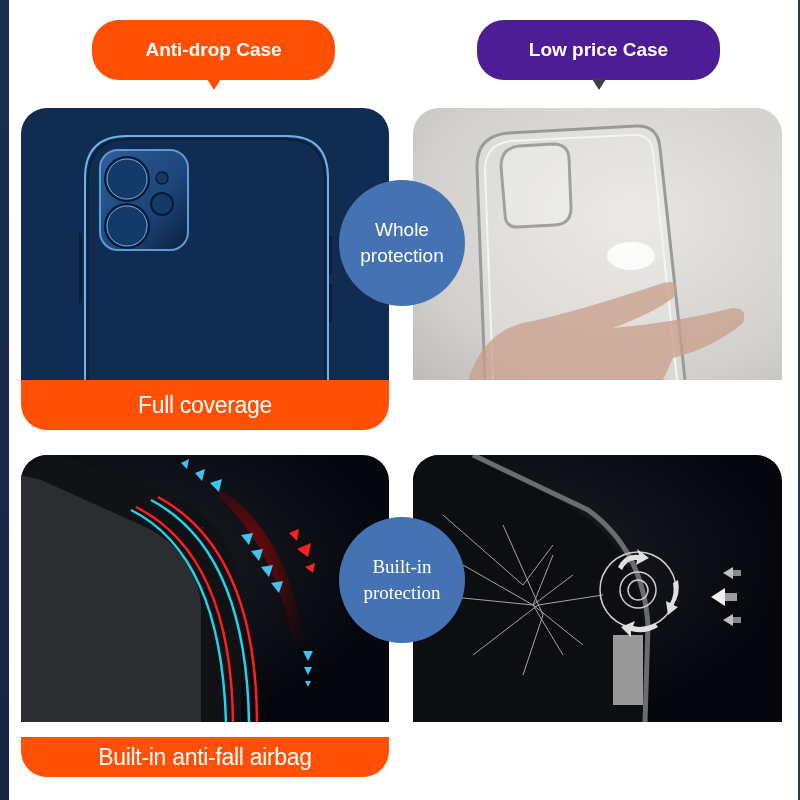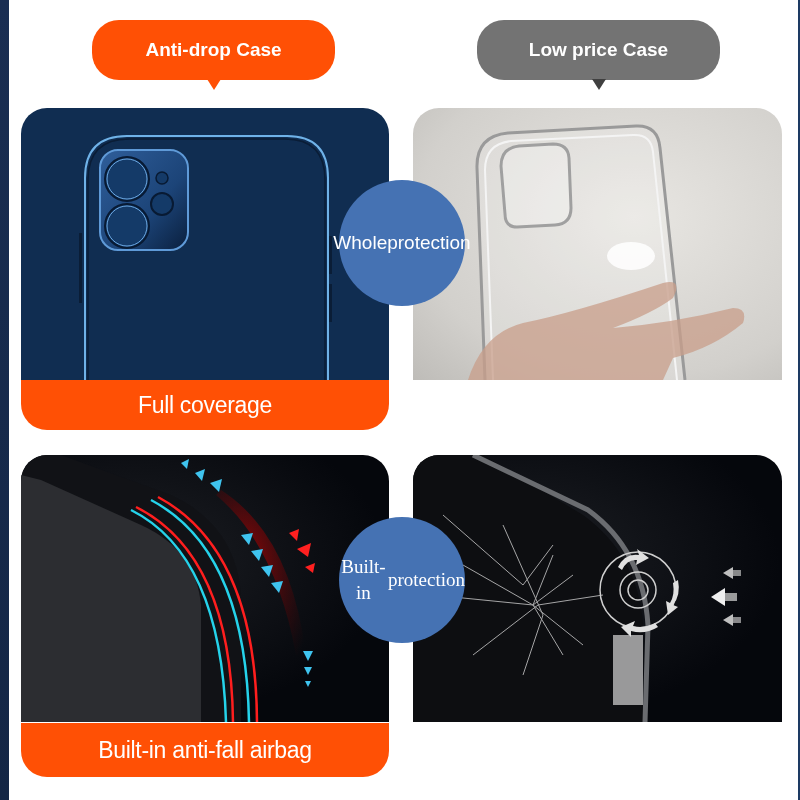--- a/index.html
+++ b/index.html
@@ -13,21 +13,21 @@
       position: absolute; top: 20px; height: 60px; border-radius: 27px;
       color: #fff; font-weight: bold; font-size: 19px;
       display: flex; align-items: center; justify-content: center;
     }
     .header-pill::after {
       content: ""; position: absolute; bottom: -10px; left: 50%; margin-left: -7px;
       border-left: 7px solid transparent; border-right: 7px solid transparent;
       border-top: 11px solid var(--pill);
     }
     .pill-orange { left: 92px; width: 243px; background: #ff5005; --pill: #ff5005; }
-    .pill-gray { left: 477px; width: 243px; background: #737373; --pill: #404040; }
+    .pill-gray { left: 477px; width: 243px; background: #4c1d95; --pill: #404040; }
 
     .panel {
       position: absolute; width: 368px; overflow: hidden; border-radius: 26px;
     }
     .panel .photo { position: absolute; left: 0; top: 0; right: 0; }
     .panel .caption {
       position: absolute; left: 0; right: 0; bottom: 0;
       color: #fff; font-size: 23px; display: flex; align-items: center; justify-content: center;
       letter-spacing: -0.3px;
     }
@@ -35,30 +35,30 @@
     .cap-gray { background: #414141; }
 
     #p1 { left: 21px; top: 108px; height: 322px; }
     #p2 { left: 413px; top: 108px; height: 322px; width: 369px; }
     #p3 { left: 21px; top: 455px; height: 322px; }
     #p4 { left: 413px; top: 455px; height: 322px; width: 369px; }
 
     #p1 .photo, #p2 .photo { height: 272px; }
     #p1 .caption, #p2 .caption { height: 50px; }
     #p3 .photo, #p4 .photo { height: 267px; }
-    #p3 .caption, #p4 .caption { height: 54px; }
+    #p3 .caption, #p4 .caption { height: 40px; }
 
     .photo-navy { background: #102d51; }
     .photo-gray { background: radial-gradient(ellipse at 60% 40%, #e8e6e2, #d2d0cc 70%, #bebcb8); }
     .photo-black { background: radial-gradient(ellipse at 30% 40%, #1d1f24, #05070c 70%); }
 
     .badge {
       position: absolute; width: 126px; height: 126px; border-radius: 50%;
       background: #4572b3; color: #fff; font-size: 19px; line-height: 26px;
-      display: flex; align-items: center; justify-content: center;
+      display: flex; flex-direction: column; align-items: center; justify-content: center;
       text-align: center; z-index: 5;
     }
     #badge1 { left: 339px; top: 180px; }
     #badge2 { left: 339px; top: 517px; font-family: Liberation Serif, serif; }
 
     svg { display: block; }
   </style>
 </head>
 <body>
 

